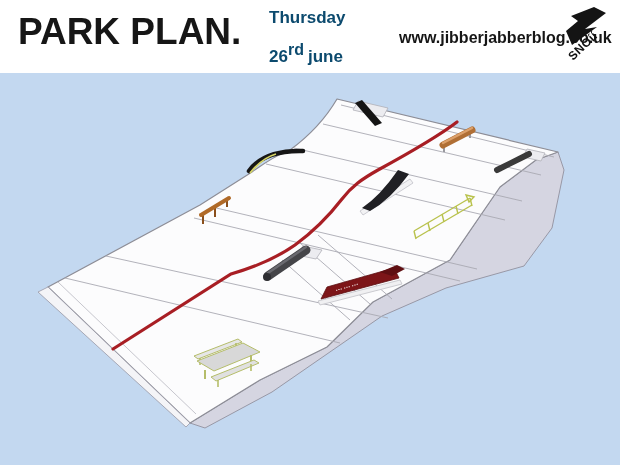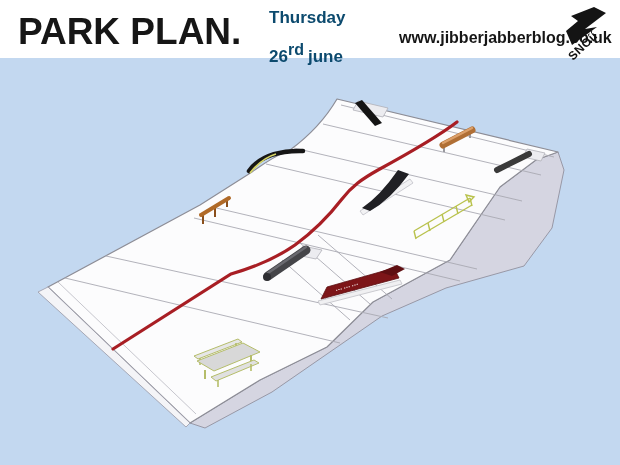--- a/index.html
+++ b/index.html
@@ -2,21 +2,21 @@
 <html><head>
 <meta charset="utf-8">
 <style>
   html,body{margin:0;padding:0;}
   body{
     width:620px;height:465px;overflow:hidden;position:relative;
     background:#c3d8f0;
     font-family:"Liberation Sans", sans-serif;
   }
   .header{
-    position:absolute;left:0;top:0;width:620px;height:58px;background:#ffffff;
+    position:absolute;left:0;top:0;width:620px;height:73px;background:#ffffff;
   }
   .title{
     position:absolute;left:18px;top:11px;
     font-size:37px;font-weight:bold;letter-spacing:0px;color:#161616;
     white-space:nowrap;
   }
   .dateblock{
     position:absolute;left:269px;top:8px;color:#0c4a6e;font-weight:bold;
     font-size:17px;line-height:19px;white-space:nowrap;
   }

